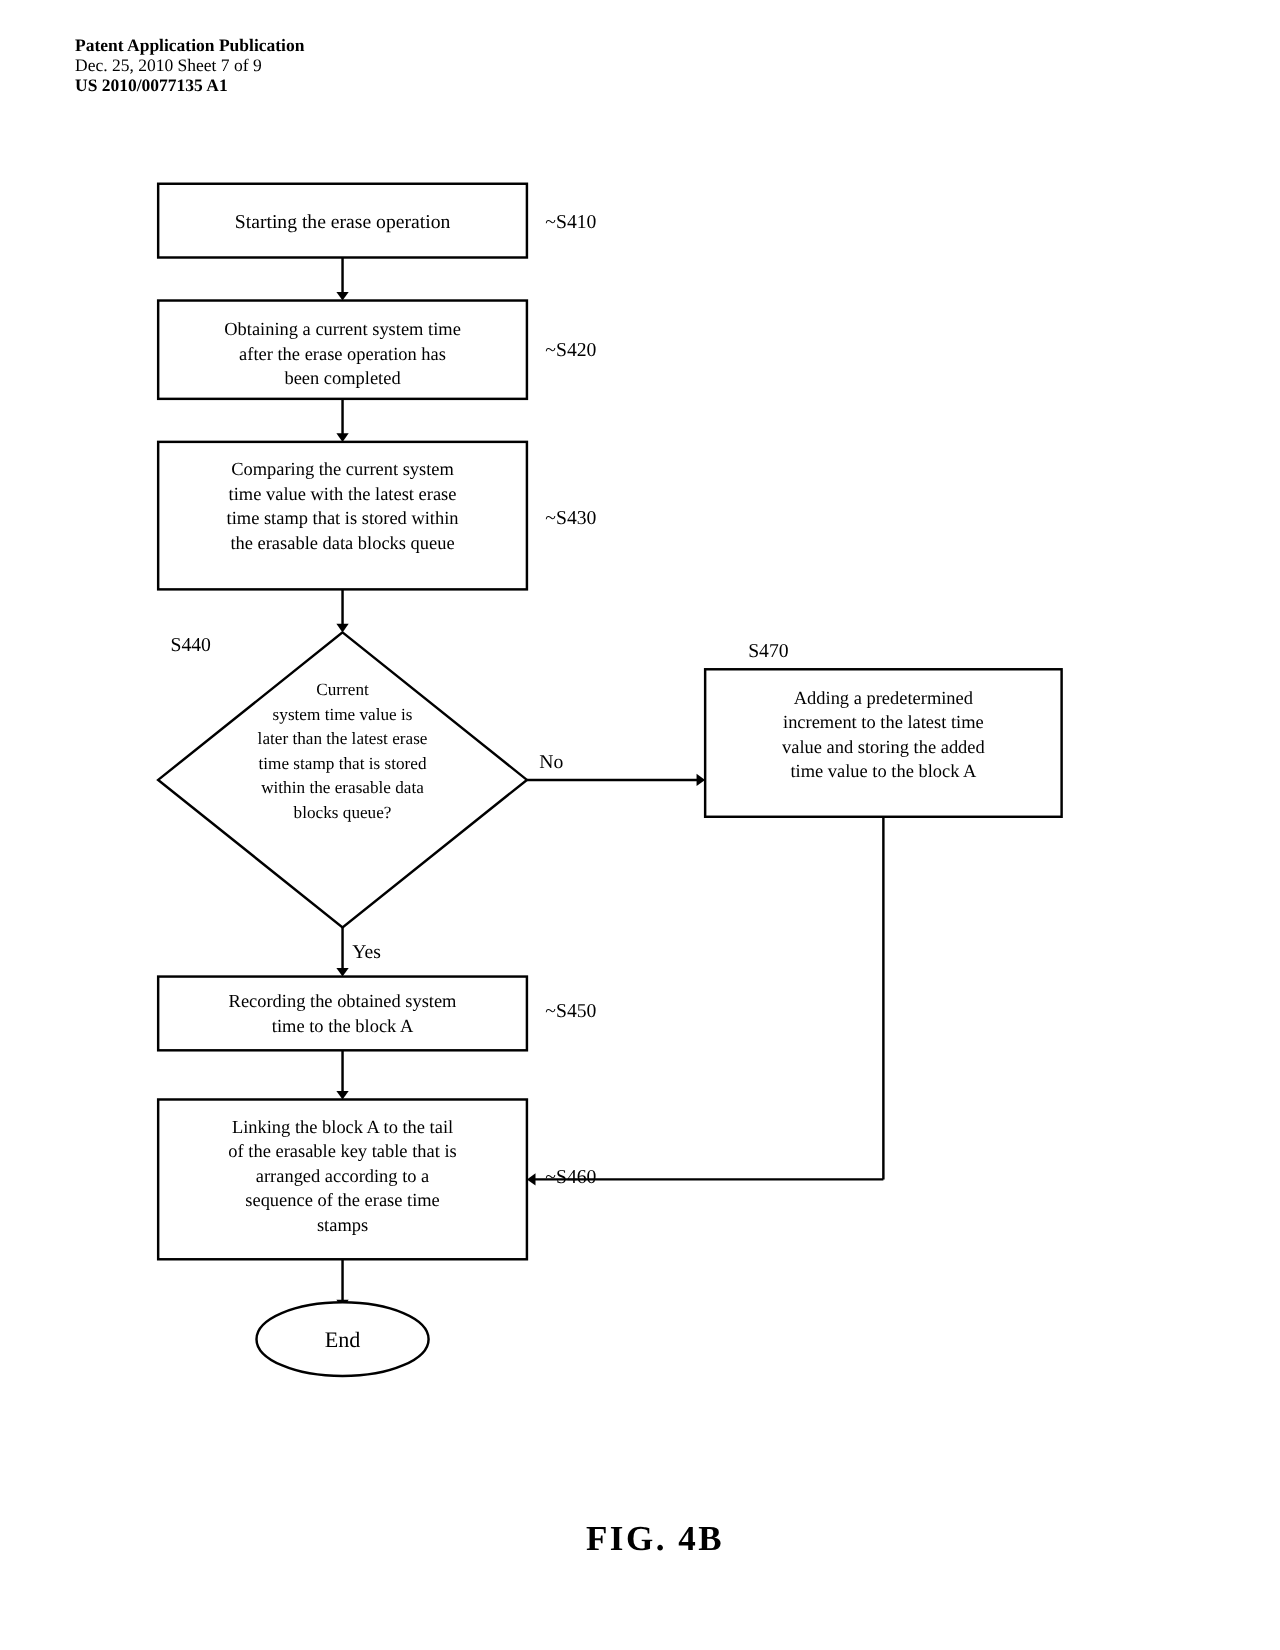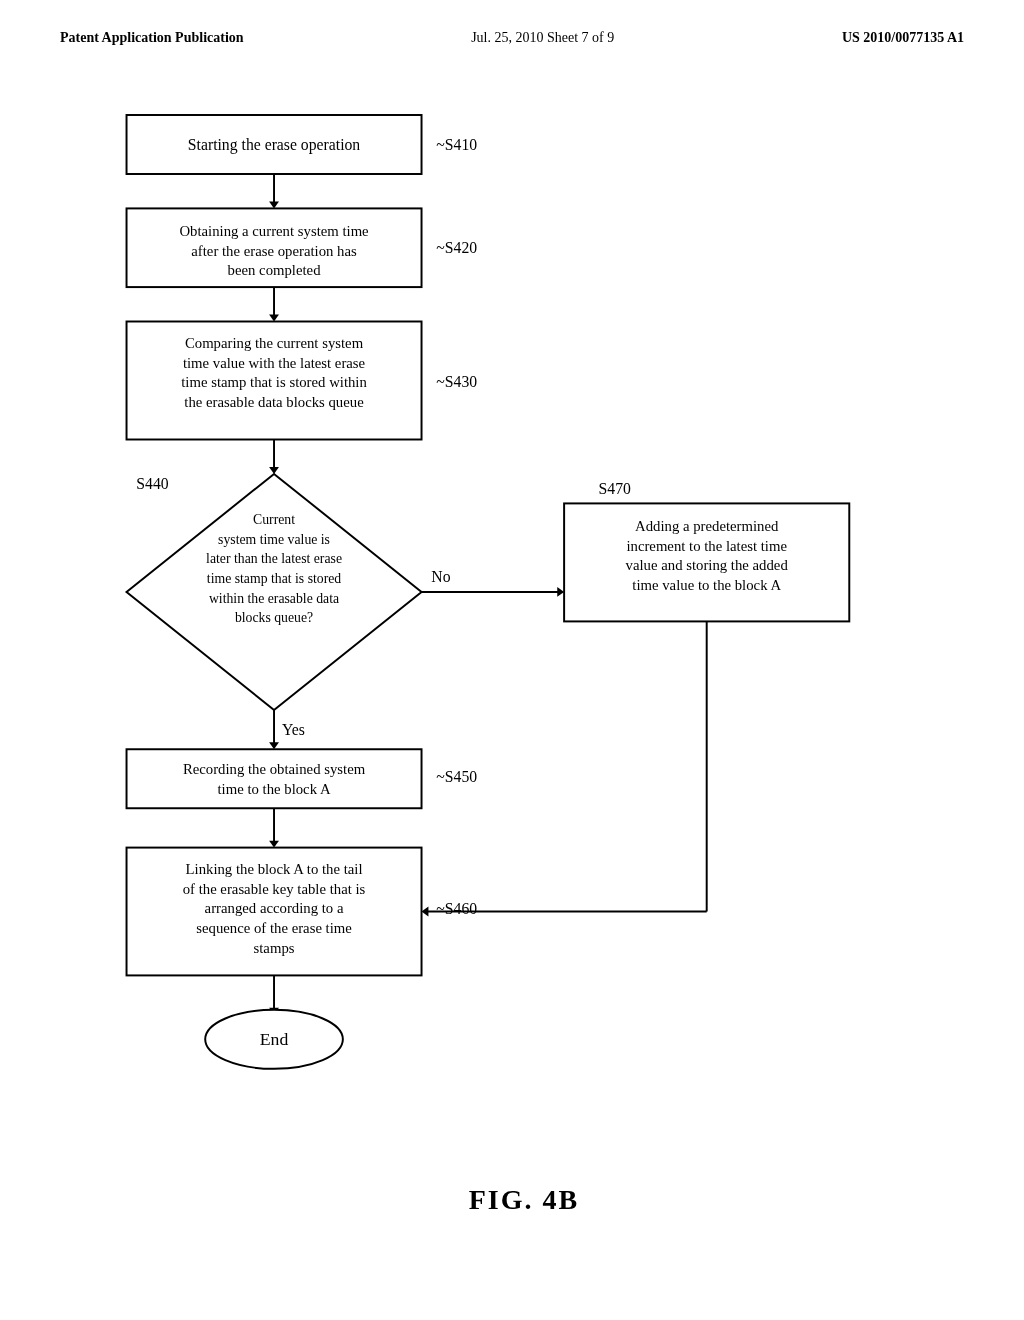--- a/index.html
+++ b/index.html
@@ -13,20 +13,21 @@
     }
 
     
     .header {
       display: flex;
       justify-content: space-between;
       align-items: flex-start;
       padding: 30px 60px 0 60px;
       font-size: 14px;
       font-weight: bold;
+      flex-direction: column;
     }
     .header-left { font-weight: bold; }
     .header-center { font-weight: normal; text-align: center; }
     .header-right { font-weight: bold; text-align: right; }
 
     
     .diagram-area {
       position: relative;
       width: 100%;
       height: 1180px;
@@ -51,21 +52,21 @@
       font-size: 28px;
       font-weight: bold;
       letter-spacing: 2px;
     }
   </style>
 </head>
 <body>
 
 <div class="header">
   <span class="header-left">Patent Application Publication</span>
-  <span class="header-center">Jul. 25, 2010  Sheet 7 of 9</span>
+  <span class="header-center">Dec. 25, 2010  Sheet 7 of 9</span>
   <span class="header-right">US 2010/0077135 A1</span>
 </div>
 
 <div class="diagram-area">
   <svg viewBox="0 0 1024 1200" xmlns="http://www.w3.org/2000/svg">
 
     <rect x="120" y="60" width="300" height="60" fill="white" stroke="black" stroke-width="2"></rect>
     <text x="270" y="96" text-anchor="middle" font-family="Times New Roman, serif" font-size="16">Starting the erase operation</text>
 
     <text x="435" y="96" font-family="Times New Roman, serif" font-size="16">~S410</text>

